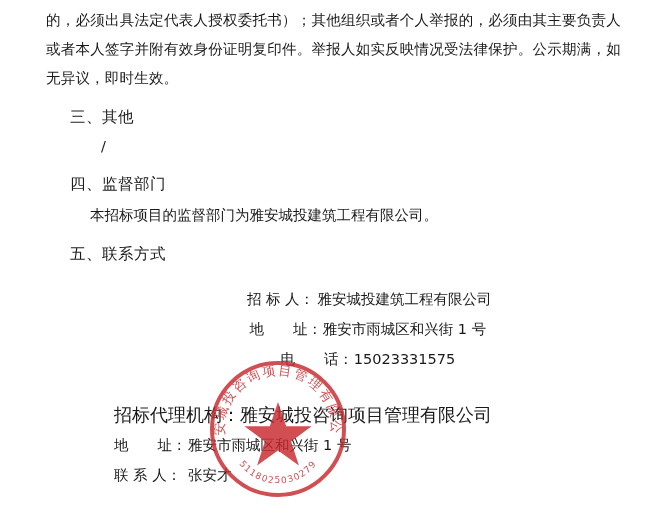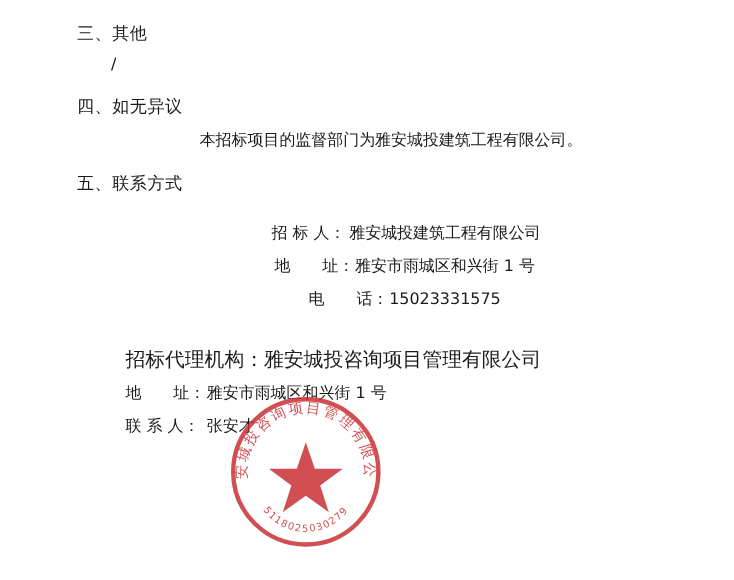--- a/index.html
+++ b/index.html
@@ -42,21 +42,20 @@
     font-size: 14.5px;
     line-height: 28px;
     padding-left: 55px;
     margin: 0;
   }
   .body-indent {
     font-size: 14.5px;
     line-height: 29px;
     margin: 2px 0 0 0;
     padding-left: 44px;
-    text-align: center;
   }
   .contact-block {
     margin-top: 15px;
     text-align: center;
   }
   .contact-row {
     font-size: 14.5px;
     line-height: 30px;
     padding-left: 68px;
     display: block;
@@ -100,25 +99,26 @@
     z-index: 5;
     opacity: 0.82;
   }
   .seal svg { display: block; }
 </style>
 </head>
 <body>
 
 <div class="page">
 
+  <p class="para">的，必须出具法定代表人授权委托书）；其他组织或者个人举报的，必须由其主要负责人或者本人签字并附有效身份证明复印件。举报人如实反映情况受法律保护。公示期满，如无异议，即时生效。</p>
 
   <h3 class="heading">三、其他</h3>
   <p class="slash-line">/</p>
 
-  <h3 class="heading">四、如无异议</h3>
+  <h3 class="heading">四、监督部门</h3>
   <p class="body-indent">本招标项目的监督部门为雅安城投建筑工程有限公司。</p>
 
   <h3 class="heading">五、联系方式</h3>
 
   <div class="contact-block">
     <span class="contact-row"><span class="lbl">招 标 人：</span><span>雅安城投建筑工程有限公司</span></span>
     <span class="contact-row"><span class="lbl">地　　址：</span><span>雅安市雨城区和兴街 1 号</span></span>
     <span class="contact-row"><span class="lbl">电　　话：</span><span>15023331575</span></span>
   </div>
 

